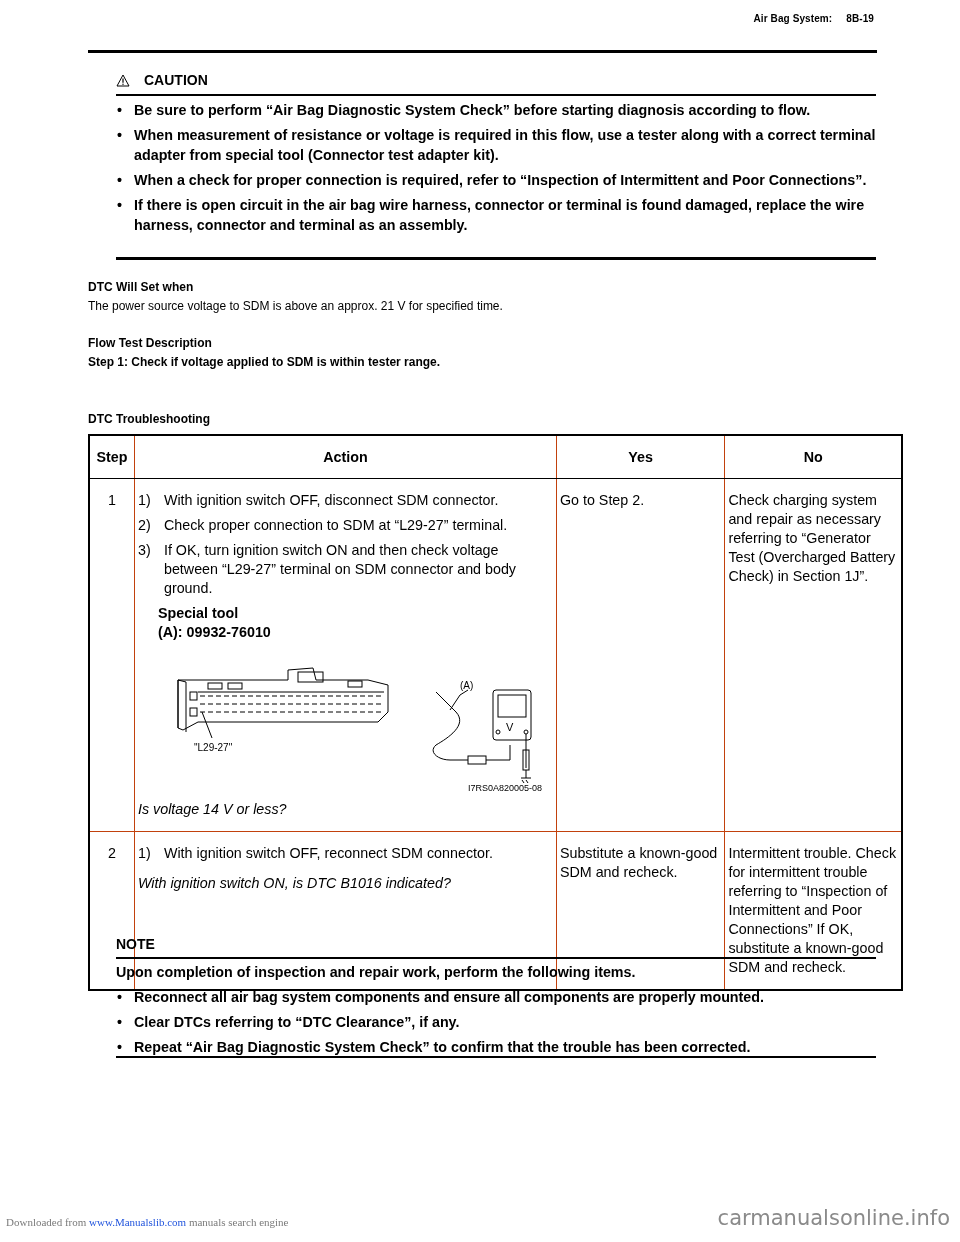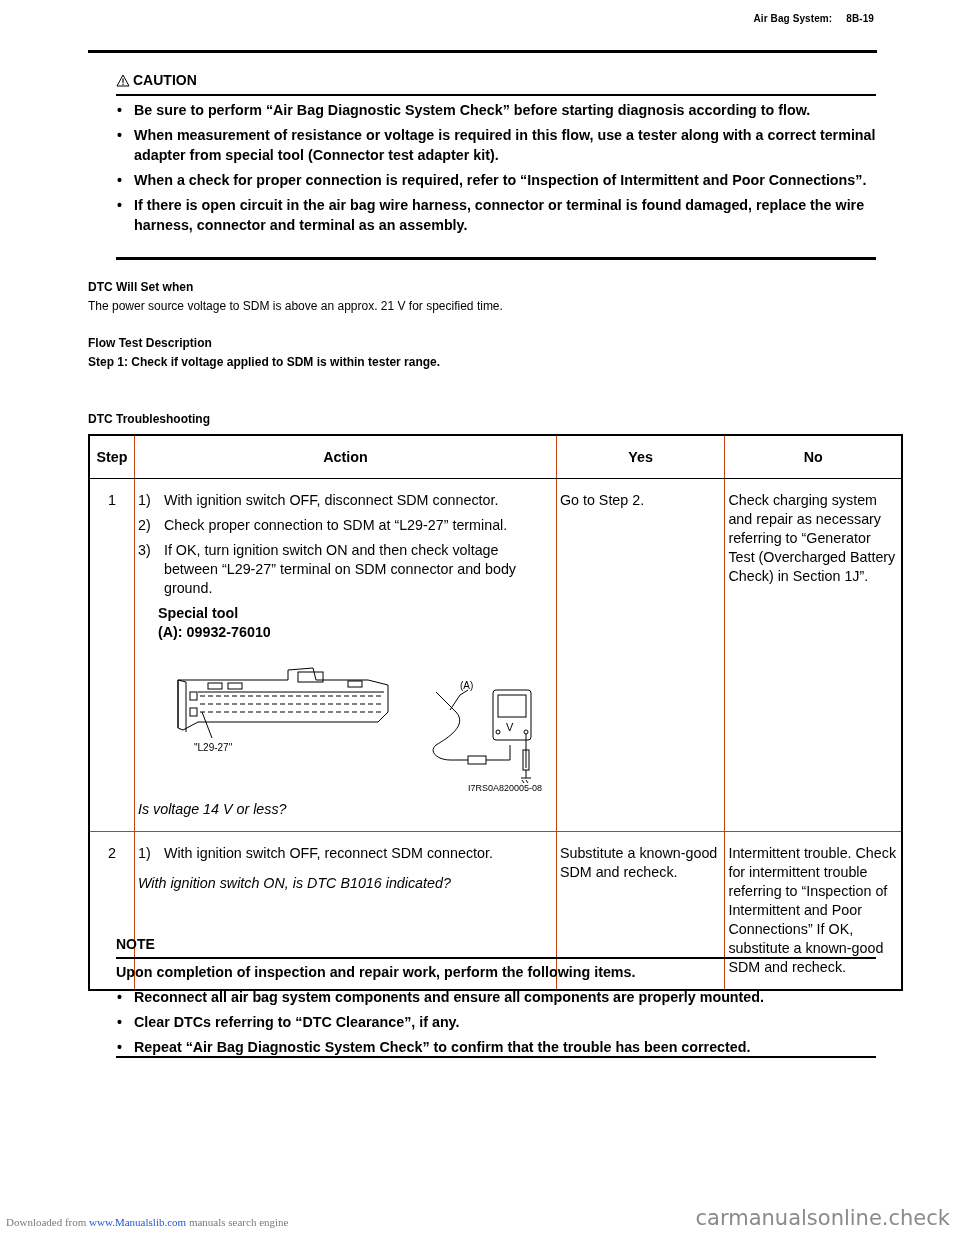--- a/index.html
+++ b/index.html
@@ -7,21 +7,21 @@
     width: 960px; height: 1242px; background: #ffffff; position: relative;
     font-family: "Liberation Sans", sans-serif; color: #000; overflow: hidden;
   }
   .abs { position: absolute; }
   .header-title {
     right: 86px; top: 6px; font-size: 10px; font-weight: bold; letter-spacing: 0.1px; margin-top: 7px;
   }
   .header-title .code { margin-left: 14px; }
   .header-rule { left: 88px; width: 789px; top: 50px; height: 3px; background: #000; }
 
-  .caution-head { left: 116px; top: 72px; font-size: 14px; font-weight: bold; display: flex; align-items: center; gap: 3px; }
+  .caution-head { left: 116px; top: 72px; font-size: 14px; font-weight: bold; display: flex; align-items: center; gap: 14px; }
   .caution-head svg { width: 14px; height: 13px; }
   .caution-rule-top { left: 116px; width: 760px; top: 94px; height: 2px; background: #000; }
   .caution-rule-bot { left: 116px; width: 760px; top: 257px; height: 3px; background: #000; }
   .bullets { left: 116px; top: 100px; width: 760px; font-size: 14.3px; font-weight: bold; line-height: 20px; }
   .bullet { display: flex; margin-bottom: 5px; }
   .bullet .dot { width: 17px; flex: 0 0 17px; padding-left: 1px; }
   .bullet .txt { flex: 1; }
 
   .section { left: 88px; font-size: 12px; line-height: 19px; }
   .b { font-weight: bold; }
@@ -209,13 +209,13 @@
       <span class="txt">Repeat “Air Bag Diagnostic System Check” to confirm that the trouble has been corrected.</span>
     </div>
 </div>
 <div class="abs note-rule-bot"></div>
 
 <div class="abs footer-left">
   <span>Downloaded from</span>
   <a>www.Manualslib.com</a>
   <span>manuals search engine</span>
 </div>
-<div class="abs footer-right">carmanualsonline.check</div>
+<div class="abs footer-right">carmanualsonline.info</div>
 
 </body></html>

